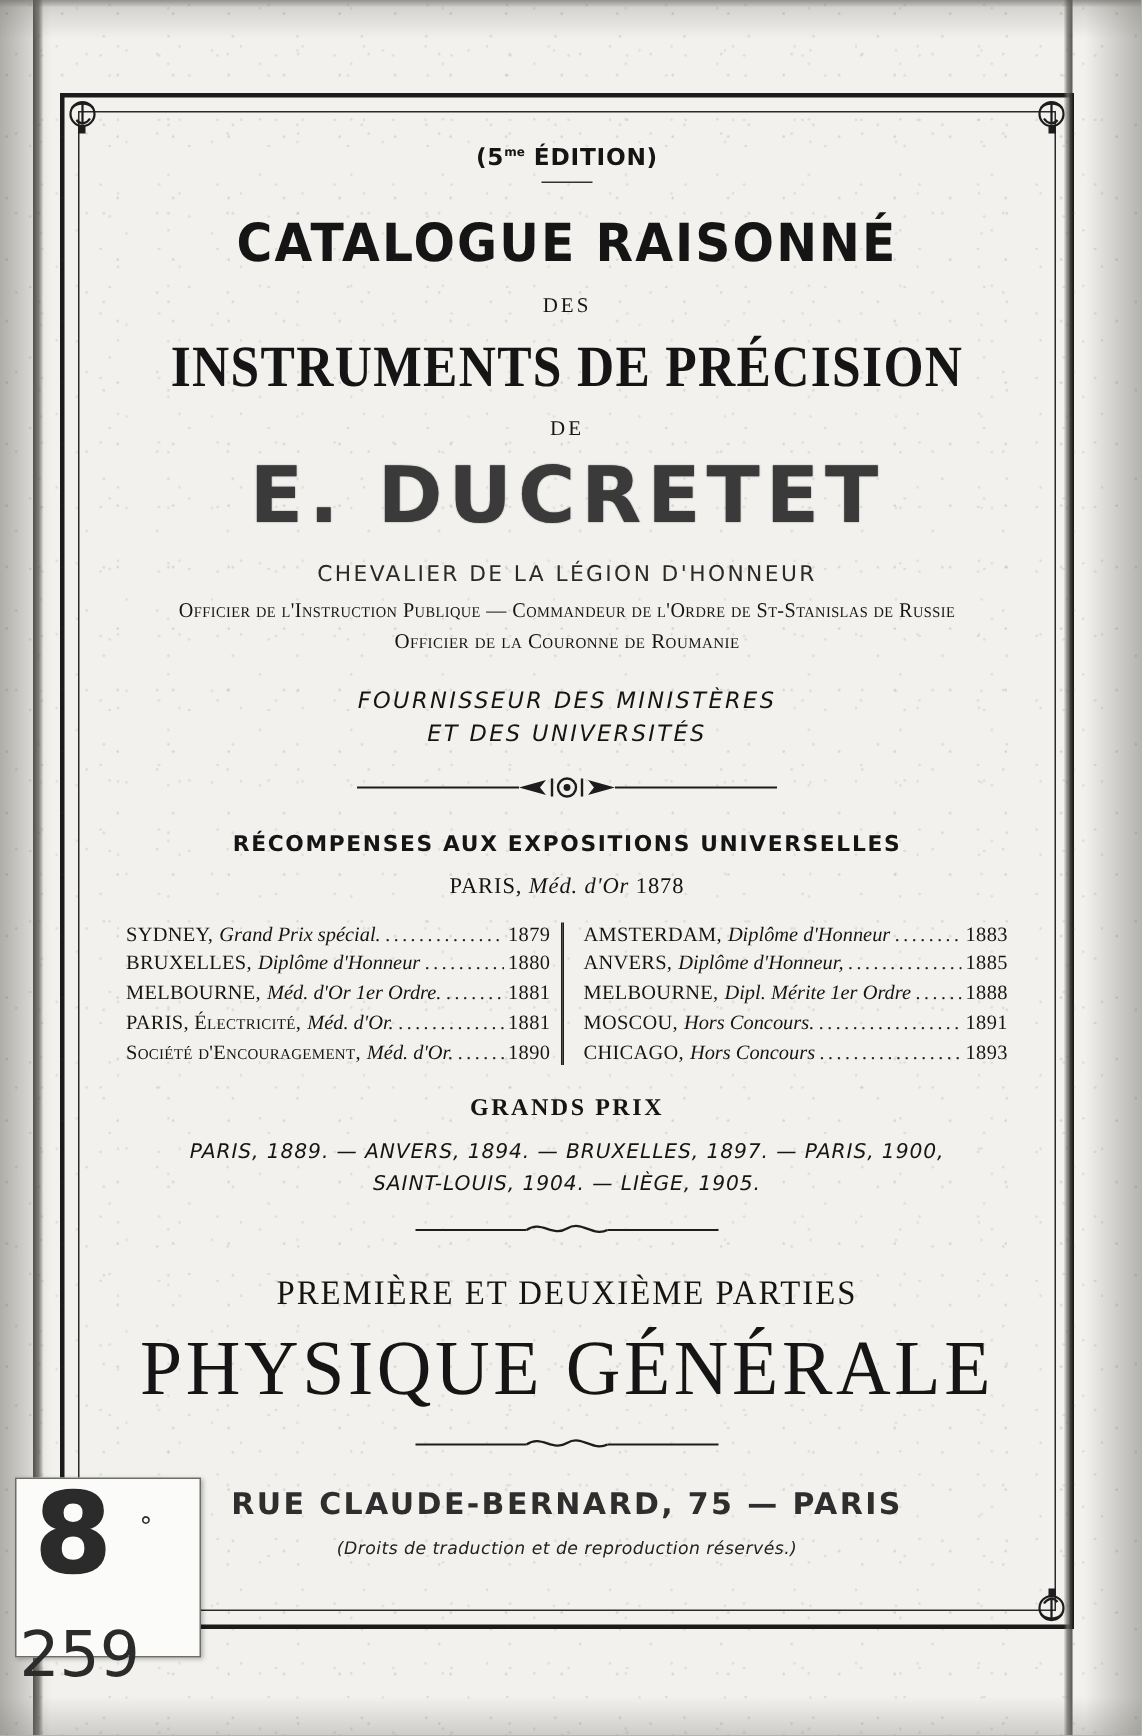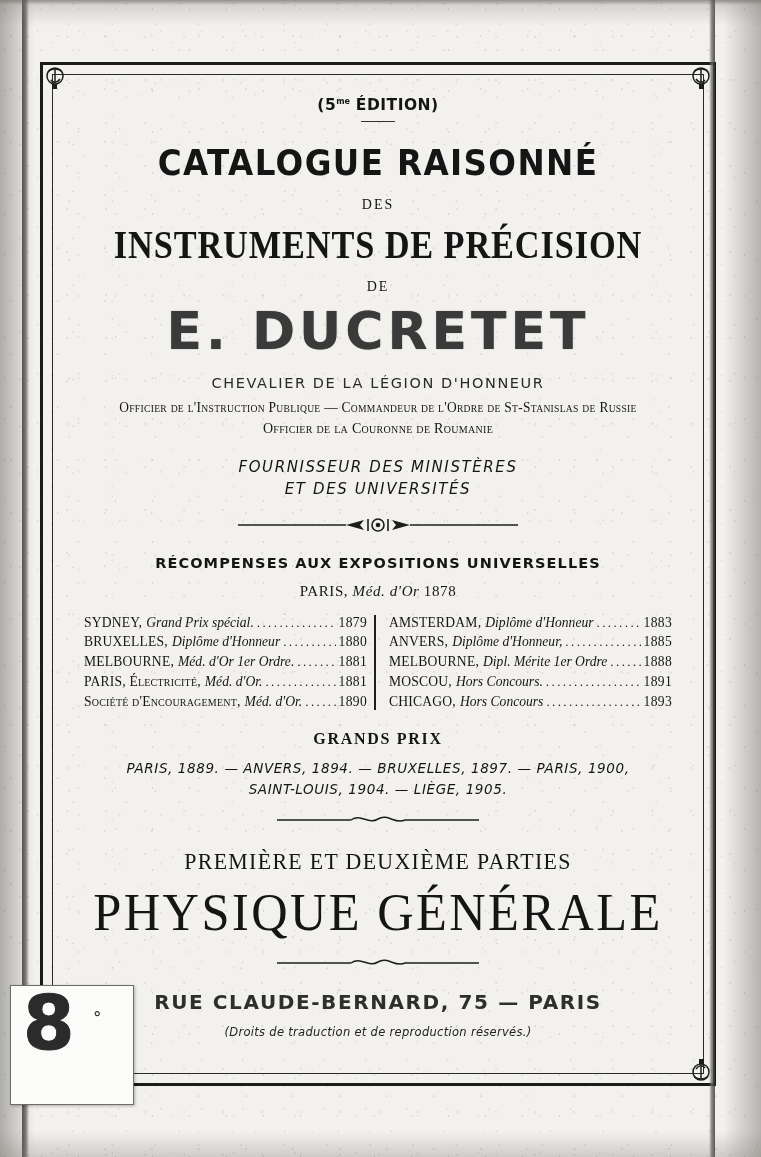--- a/index.html
+++ b/index.html
@@ -508,15 +508,16 @@
 
   <div class="scan-edge" id="edge-left"></div>
   <div class="scan-edge" id="edge-right"></div>
   <div class="scan-edge" id="edge-top"></div>
   <div id="vignette"></div>
   <div id="grain"></div>
 
   <div id="label-sticker">
     <div id="label-num-big">8</div>
     <div id="label-deg">°</div>
+    <div id="label-num-small">259</div>
   </div>
 
 </div>
 
 </body></html>

